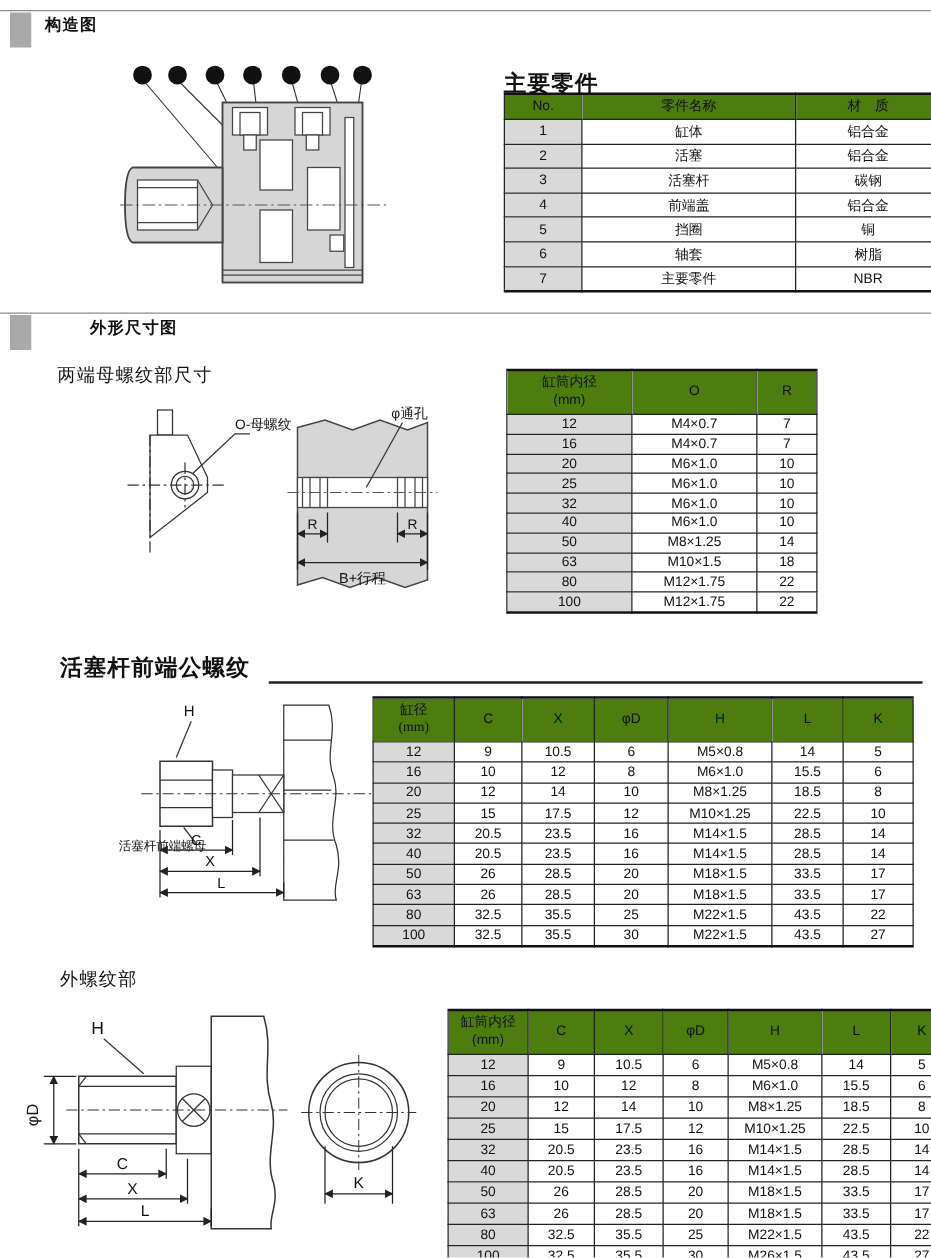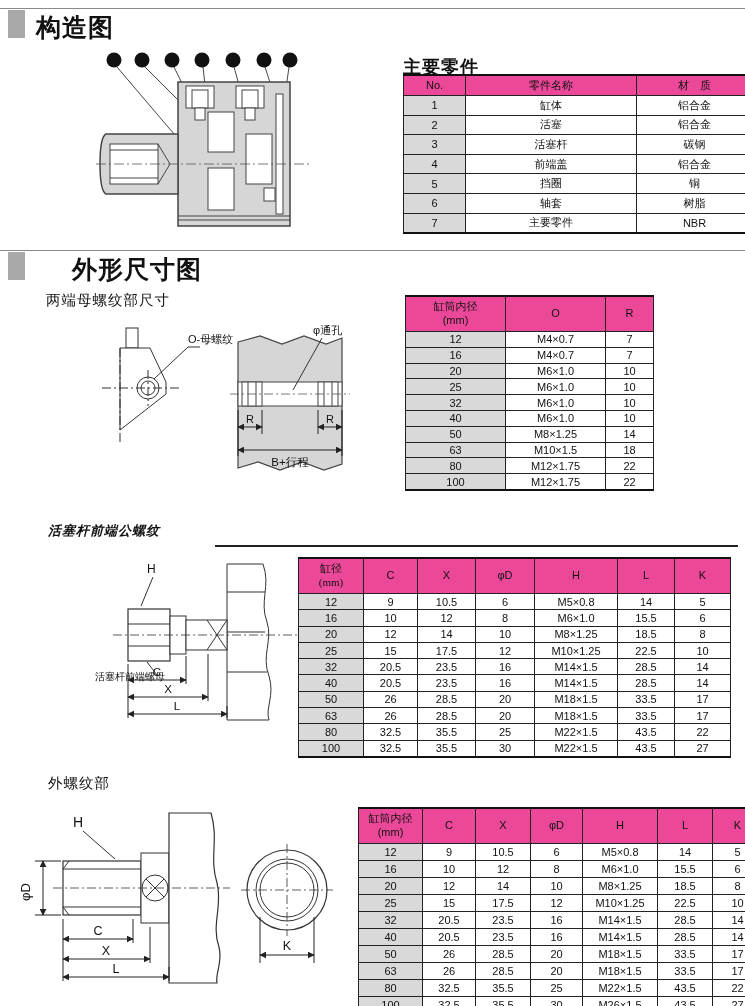--- a/index.html
+++ b/index.html
@@ -2,29 +2,29 @@
 <html><head>
 <meta charset="utf-8">
 <style>
   html,body{margin:0;padding:0;}
   body{
     width:745px;height:1006px;position:relative;background:#ffffff;
     font-family:"Liberation Sans",sans-serif;color:#111;overflow:hidden;
   }
   .toprule{position:absolute;left:0;width:745px;border-top:1px solid #8a8a8a;height:0;}
   .sq{position:absolute;width:17px;height:28px;background:#a9a9a9;}
-  .sec-title{position:absolute;font-size:25px;font-weight:bold;letter-spacing:1px;}
+  .sec-title{position:absolute;font-size:13px;font-weight:bold;letter-spacing:1px;}
   .sub-title{position:absolute;font-size:14.5px;letter-spacing:1px;}
-  .sec3-title{position:absolute;font-size:13px;font-weight:bold;letter-spacing:1px;font-style:italic;}
+  .sec3-title{position:absolute;font-size:18px;font-weight:bold;letter-spacing:1px;}
   .sec3-rule{position:absolute;border-top:2px solid #222;height:0;}
   .tbl-title{position:absolute;font-size:18px;font-weight:bold;letter-spacing:1px;}
   table{border-collapse:collapse;position:absolute;table-layout:fixed;}
   .dtable{border-top:2.5px solid #111;border-bottom:2.5px solid #111;}
   .dtable th,.dtable td{border:1px solid #222;font-size:11px;text-align:center;padding:0 2px;overflow:hidden;}
-  .dtable th{background:#ec4899;font-weight:normal;white-space:pre-line;line-height:1.25;}
+  .dtable th{background:#4d7c0f;font-weight:normal;white-space:pre-line;line-height:1.25;}
   .dtable td{background:#ffffff;}
   .dtable td:first-child{background:#d9d9d9;}
   .parts-table{left:403px;top:74px;width:334px;}
   .parts-table th{height:19px;}
   .parts-table td{height:18.6px;}
   .parts-table th:nth-child(1){width:57px;}
   .parts-table th:nth-child(2){width:166px;}
   .parts-table th:nth-child(3){width:111px;}
   .t1{left:405px;top:295px;width:233px;}
   .t1 th{height:34px;}

